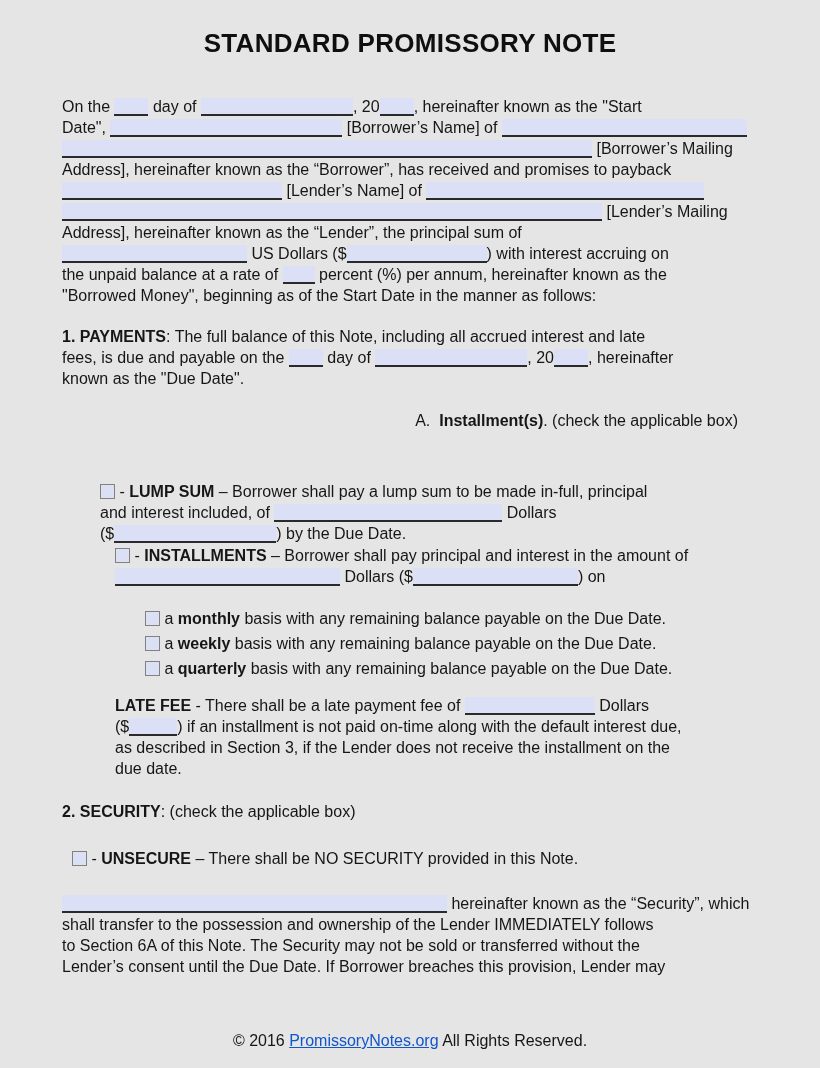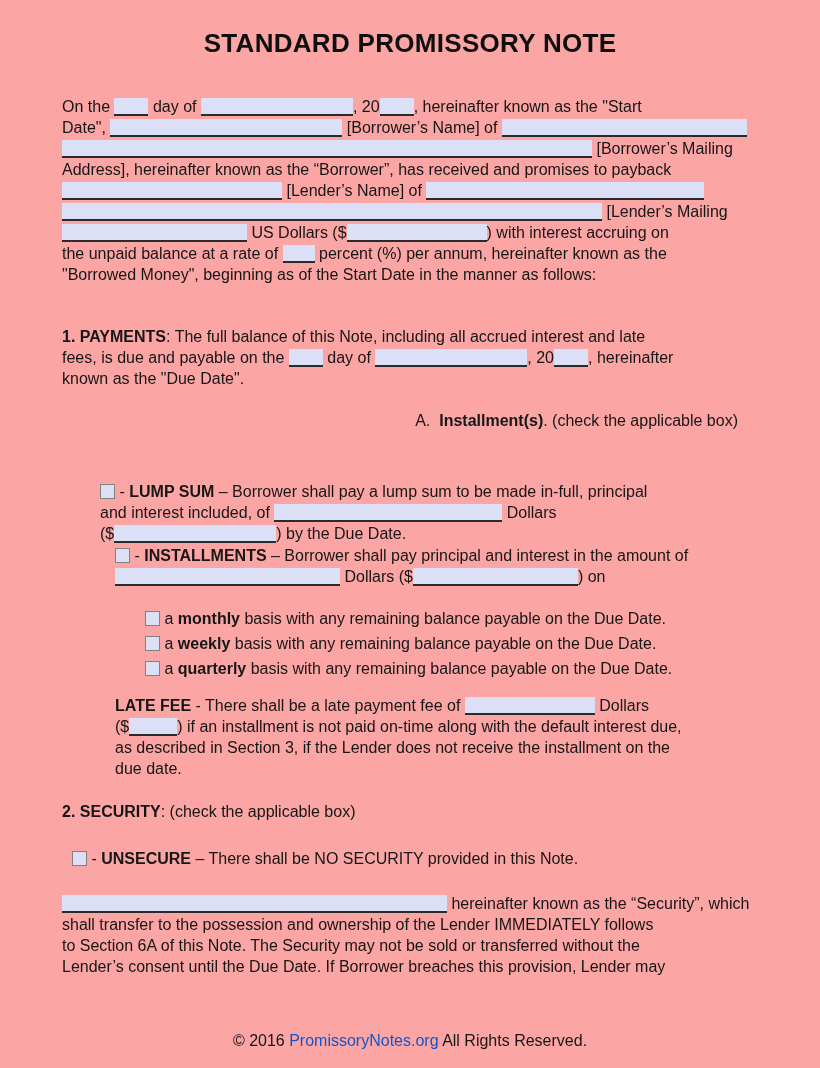--- a/index.html
+++ b/index.html
@@ -1,19 +1,19 @@
 <!DOCTYPE html>
 <html style="--field-highlight: #dce0f7; --checkbox-fill: #dbe0f5; --checkbox-border: #818181; --link: #1155cc;"><head>
 <meta charset="utf-8">
 <style>
   html,body { margin:0; padding:0; background:#ffffff; }
   .page {
     position:relative;
     width:820px; height:1068px;
-    background:#fca5a5;
+    background:#e5e5e5;
     font-family:"Liberation Sans","DejaVu Sans",sans-serif;
     font-size:16px;
     color:#161616;
     overflow:hidden;
   }
   .doc-title {
     position:absolute; top:28px; left:0; width:820px;
     text-align:center;
     font-weight:bold; font-size:26px;
     letter-spacing:0.3px;
@@ -31,37 +31,39 @@
   }
   .checkbox {
     display:inline-block;
     width:13px; height:13px;
     background:var(--checkbox-fill,#dbe0f5);
     border:1px solid var(--checkbox-border,#818181);
     vertical-align:-2px;
   }
   .link {
     color:var(--link,#1155cc);
+    text-decoration:underline;
     cursor:pointer;
   }
 </style>
 </head>
 <body>
 
 <div class="page">
   <div class="doc-title">STANDARD PROMISSORY NOTE</div>
 
   <div id="blocks">
       <div class="block" style="top: 96px; left: 62px; width: 700px; line-height: 21px;">
         <div class="line"><span>On the </span><span class="blank" style="width: 34px;"></span><span> day of </span><span class="blank" style="width: 152px;"></span><span>, 20</span><span class="blank" style="width: 34px;"></span><span>, hereinafter known as the "Start</span></div>
         <div class="line"><span>Date", </span><span class="blank" style="width: 232px;"></span><span> [Borrower’s Name] of </span><span class="blank" style="width: 245px;"></span></div>
         <div class="line"><span class="blank" style="width: 530px;"></span><span> [Borrower’s Mailing</span></div>
         <div class="line"><span>Address], hereinafter known as the “Borrower”, has received and promises to payback</span></div>
         <div class="line"><span class="blank" style="width: 220px;"></span><span> [Lender’s Name] of </span><span class="blank" style="width: 278px;"></span></div>
         <div class="line"><span class="blank" style="width: 540px;"></span><span> [Lender’s Mailing</span></div>
+        <div class="line"><span>Address], hereinafter known as the “Lender”, the principal sum of</span></div>
         <div class="line"><span class="blank" style="width: 185px;"></span><span> US Dollars ($</span><span class="blank" style="width: 140px;"></span><span>) with interest accruing on</span></div>
         <div class="line"><span>the unpaid balance at a rate of </span><span class="blank" style="width: 32px;"></span><span> percent (%) per annum, hereinafter known as the</span></div>
         <div class="line"><span>"Borrowed Money", beginning as of the Start Date in the manner as follows:</span></div>
       </div>
       <div class="block" style="top: 326px; left: 62px; width: 700px; line-height: 21px;">
         <div class="line"><span class="bold">1. PAYMENTS</span><span>: The full balance of this Note, including all accrued interest and late</span></div>
         <div class="line"><span>fees, is due and payable on the </span><span class="blank" style="width: 34px;"></span><span> day of </span><span class="blank" style="width: 152px;"></span><span>, 20</span><span class="blank" style="width: 34px;"></span><span>, hereinafter</span></div>
         <div class="line"><span>known as the "Due Date".</span></div>
       </div>
       <div class="block" style="top: 410px; left: 88px; width: 650px; line-height: 21px; text-align: right;">

